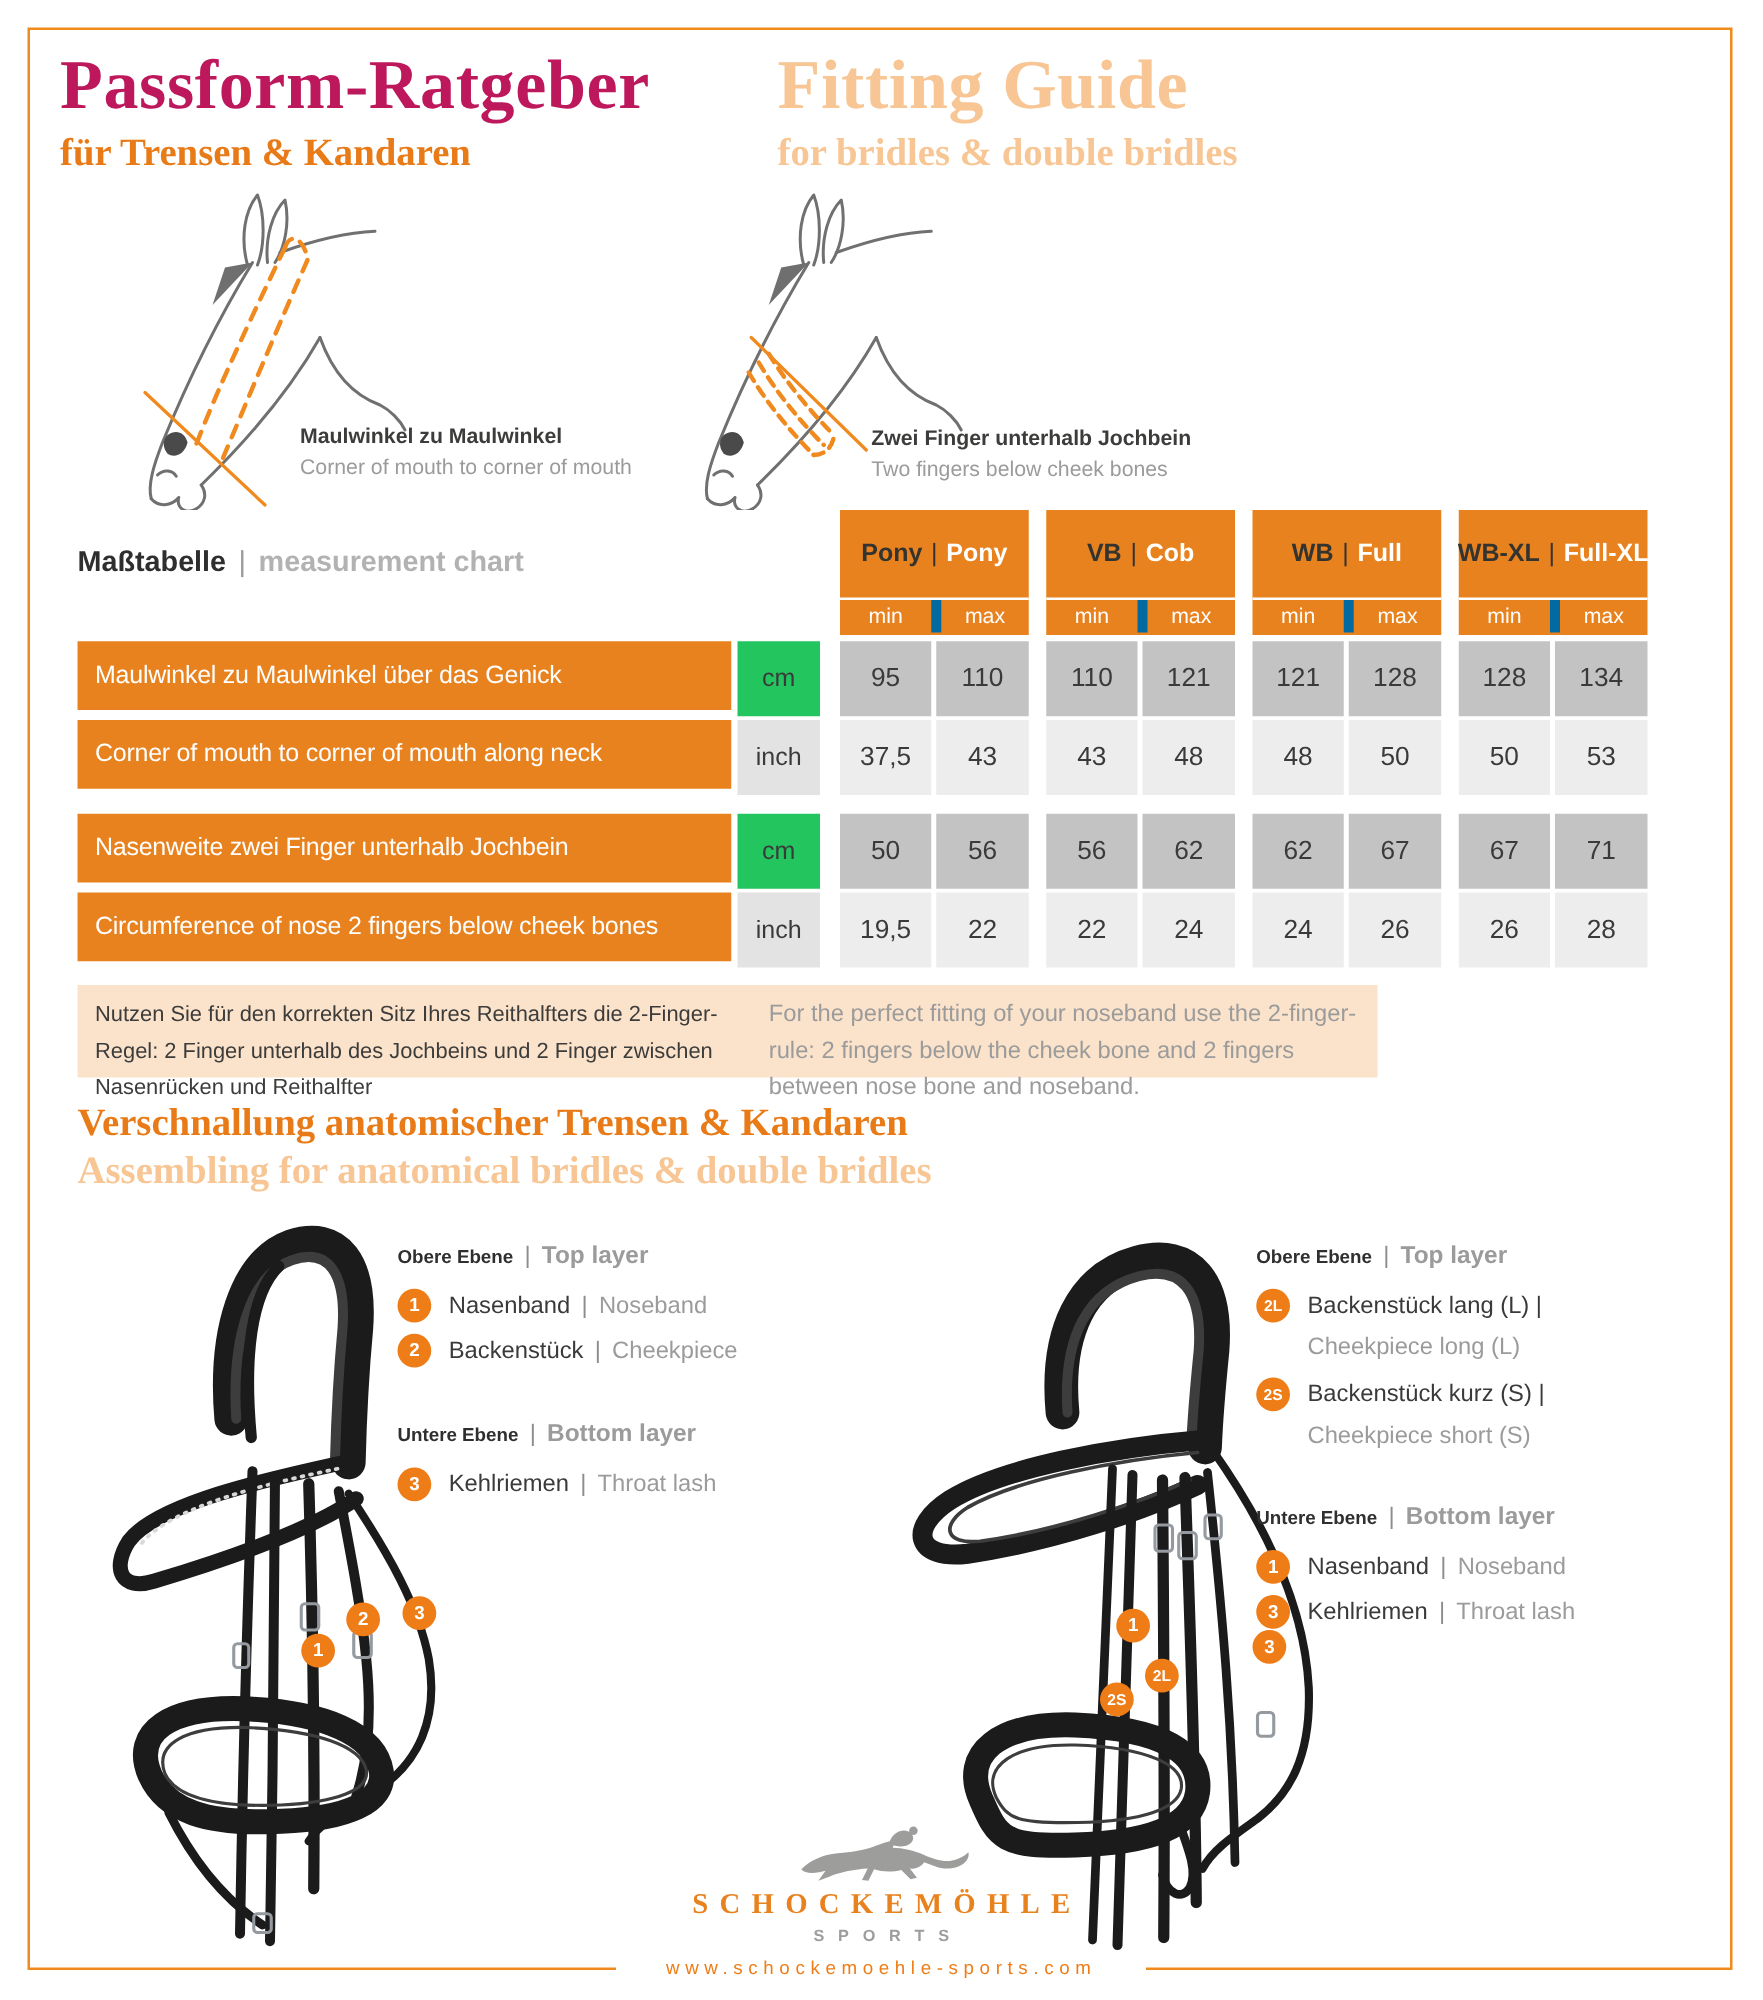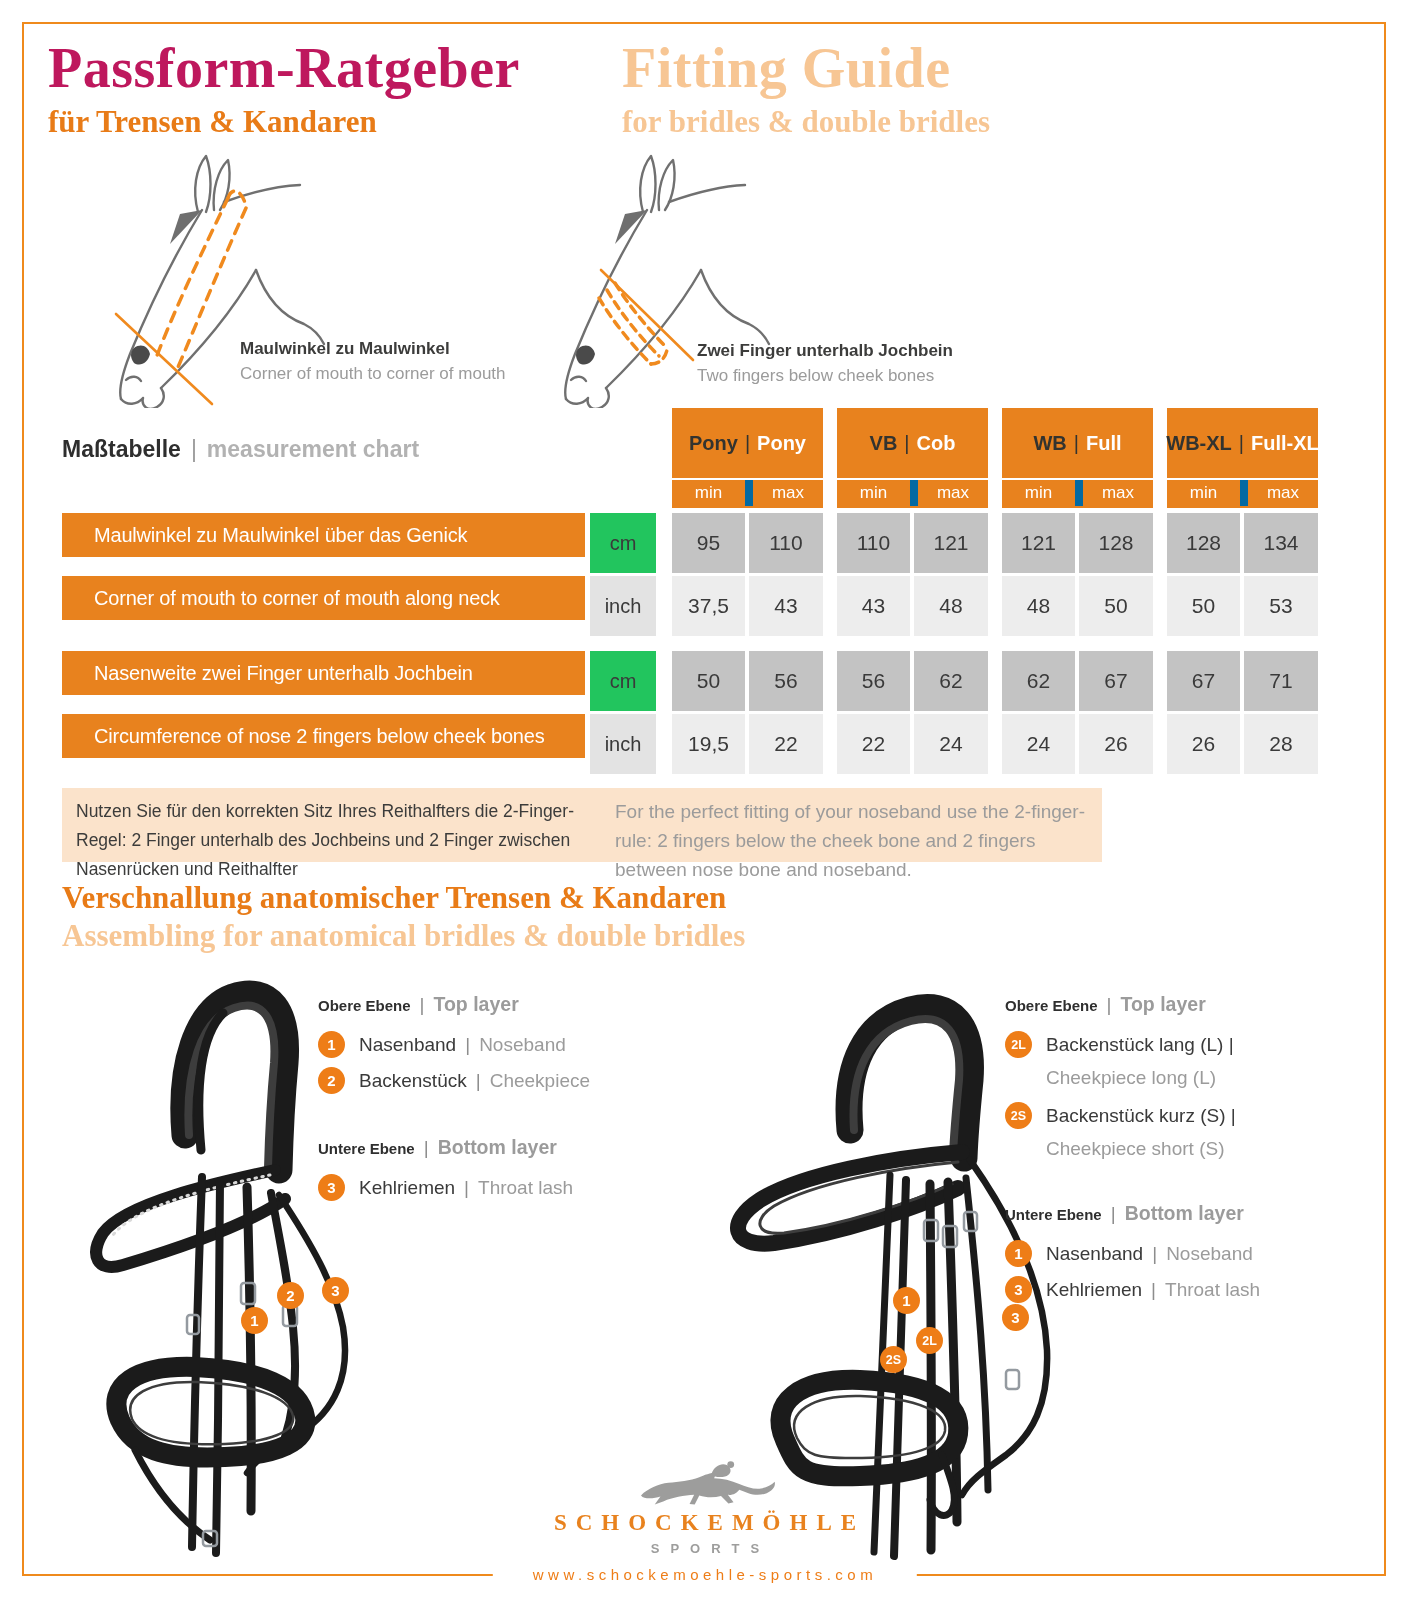--- a/index.html
+++ b/index.html
@@ -40,22 +40,22 @@
            font-size:20px; border-bottom:2px solid #fff; white-space:nowrap; }
   .hdr-de { font-weight:700; color:#33332f; }
   .hdr-sep { color:#33332f; margin:0 7px; }
   .hdr-en { font-weight:700; color:#fff; }
   .minmax { display:flex; height:26px; }
   .mm-cell { flex:0 0 73px; display:flex; align-items:center; justify-content:center;
            color:#fff; font-size:17px; }
   .mm-cell + .mm-cell { flex:0 0 78px; border-left:8px solid #0369a1; }
 
   .mrow { position:absolute; left:0; width:1258px; height:60px; }
-  .mrow-label { position:absolute; left:0; top:0; width:523px; height:44px; background:#e8821e;
-           color:#fff; font-size:20px; display:flex; align-items:center; padding-left:32px;
+  .mrow-label { position:absolute; left:0; top:0; width:523px; height:55px; background:#e8821e;
+           color:#fff; font-size:20px; display:flex; align-items:center; padding-left:14px;
            letter-spacing:-.2px; }
   .mrow-unit { position:absolute; left:528px; top:0; width:66px; height:60px; display:flex;
            align-items:center; justify-content:center; font-size:20px; color:#3a3a3a; }
   .mrow-cm  .mrow-unit { background:#22c55e; }
   .mrow-inch .mrow-unit { background:#e3e3e3; }
   .mcell { position:absolute; top:0; height:60px; display:flex; align-items:center;
            justify-content:center; font-size:21px; color:#3a3a3a; }
   .mrow-cm  .mcell { background:#c3c3c3; }
   .mrow-inch .mcell { background:#ededed; }
 

